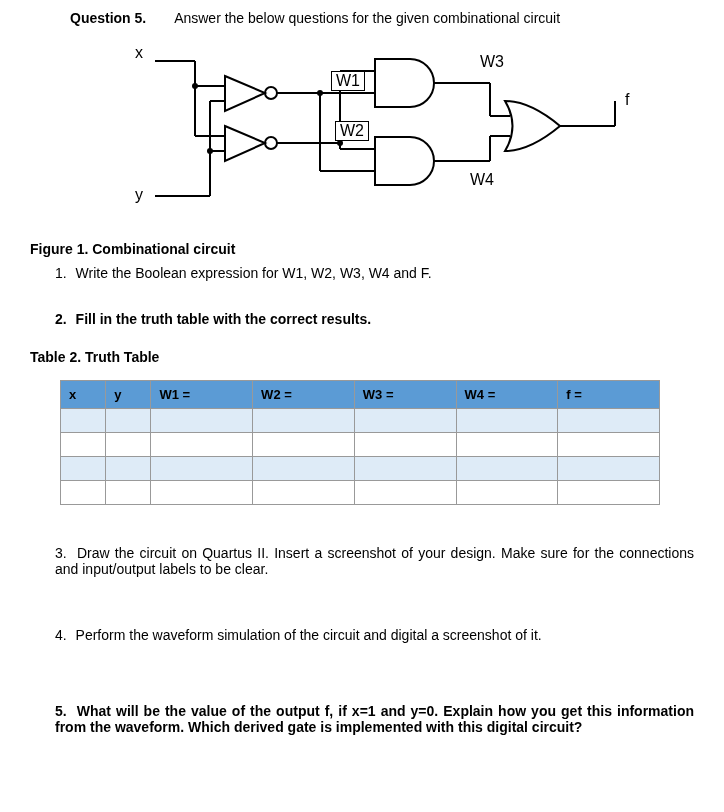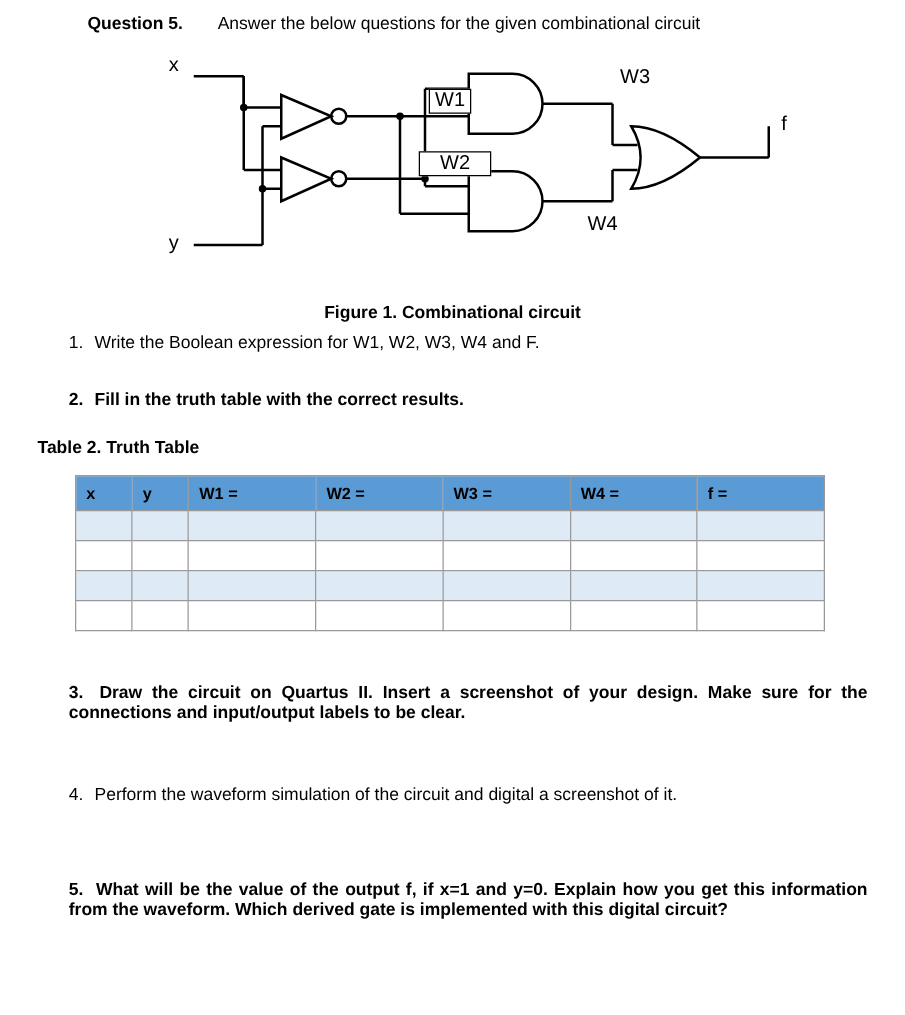--- a/index.html
+++ b/index.html
@@ -32,21 +32,21 @@
       position: relative;
       width: 560px;
       height: 180px;
     }
     .circuit-label {
       position: absolute;
       font-size: 16px;
       font-weight: normal;
     }
     .figure-caption {
-      text-align: center;
+      text-align: left;
       font-weight: bold;
       margin-bottom: 8px;
     }
     .numbered-item {
       margin: 8px 0 30px 25px;
       text-align: justify;
     }
     .item-number {
       display: inline;
     }
@@ -150,23 +150,23 @@
     <line x1="400" y1="95" x2="420" y2="95" stroke="#000" stroke-width="2"></line>
 
     <path d="M415,60 Q440,60 470,85 Q440,110 415,110 Q430,85 415,60 Z" fill="none" stroke="#000" stroke-width="2"></path>
 
     <line x1="470" y1="85" x2="525" y2="85" stroke="#000" stroke-width="2"></line>
     <line x1="525" y1="85" x2="525" y2="60" stroke="#000" stroke-width="2"></line>
   </svg>
 
   <div class="circuit-label" style="left:45px; top:3px;">x</div>
   <div class="circuit-label" style="left:45px; top:145px;">y</div>
-  <div class="circuit-label" style="left:253px; top:30px; background:#fff; border:1px solid #000; padding:0 4px;">W1</div>
-  <div class="circuit-label" style="left:245px; top:80px; background:#fff; border:1px solid #000; padding:0 16px;">W2</div>
-  <div class="circuit-label" style="left:406px; top:12px;">W3</div>
+  <div class="circuit-label" style="left:241px; top:30px; background:#fff; border:1px solid #000; padding:0 4px;">W1</div>
+  <div class="circuit-label" style="left:245px; top:80px; background:#fff; border:1px solid #000; padding:0 4px;">W2</div>
+  <div class="circuit-label" style="left:390px; top:12px;">W3</div>
   <div class="circuit-label" style="left:380px; top:130px;">W4</div>
   <div class="circuit-label" style="left:535px; top:50px;">f</div>
 </div>
 
 <div class="figure-caption">Figure 1. Combinational circuit</div>
 
 <div class="numbered-item">
   <span class="item-number">1.</span>
   <span class="item-text">Write the Boolean expression for W1, W2, W3, W4 and F.</span>
 </div>
@@ -223,21 +223,21 @@
         <td></td>
         <td></td>
         <td></td>
         <td></td>
         <td></td>
         <td></td>
       </tr>
   </tbody>
 </table>
 
-<div class="numbered-item" style="margin-bottom:50px;font-weight:bold;">
+<div class="numbered-item" style="margin-bottom:50px;">
   <span class="item-number">3.</span>
   <span class="item-text">Draw the circuit on Quartus II. Insert a screenshot of your design.  Make sure for the connections and input/output labels to be clear.</span>
 </div>
 
 <div class="numbered-item" style="margin-bottom:60px;">
   <span class="item-number">4.</span>
   <span class="item-text">Perform the waveform simulation of the circuit and digital a screenshot of it.</span>
 </div>
 
 <div class="numbered-item" style="margin-bottom:10px;font-weight:bold;">

